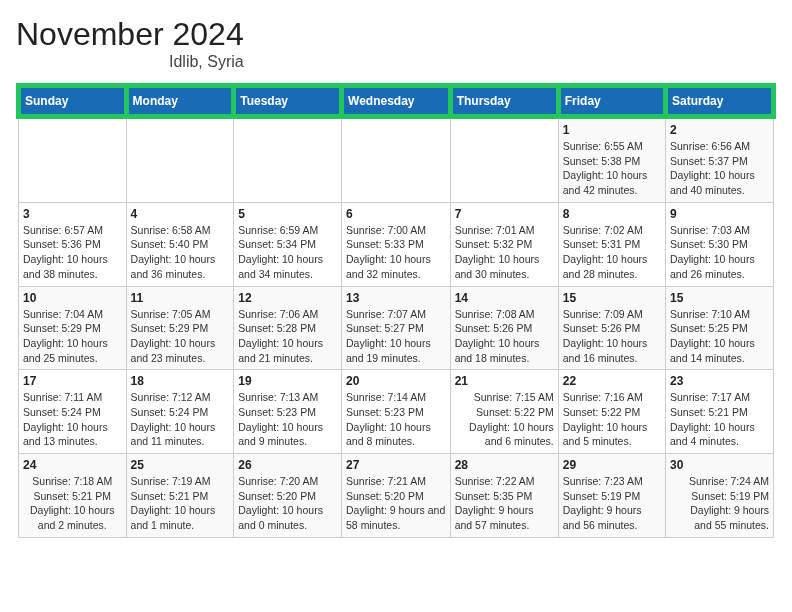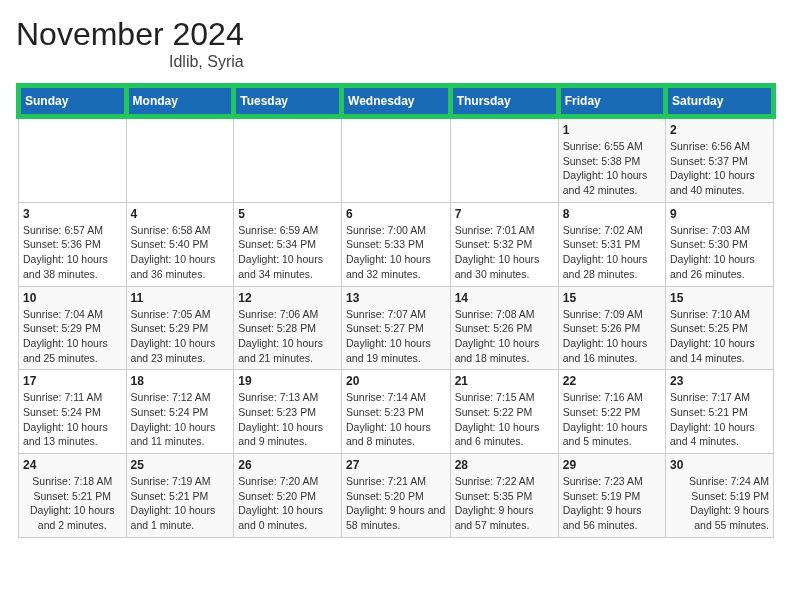--- a/index.html
+++ b/index.html
@@ -233,21 +233,21 @@
 Daylight: 10 hours and 9 minutes.</div>
         </td>
         <td>
           <div class="day-num">20</div>
           <div class="day-info" style="white-space: pre-line;">Sunrise: 7:14 AM
 Sunset: 5:23 PM
 Daylight: 10 hours and 8 minutes.</div>
         </td>
         <td>
           <div class="day-num">21</div>
-          <div class="day-info" style="white-space: pre-line;">Sunrise: 7:15 AM
+          <div class="day-info" style="white-space: pre-line; text-align: right;">Sunrise: 7:15 AM
 Sunset: 5:22 PM
 Daylight: 10 hours and 6 minutes.</div>
         </td>
         <td>
           <div class="day-num">22</div>
           <div class="day-info" style="white-space: pre-line;">Sunrise: 7:16 AM
 Sunset: 5:22 PM
 Daylight: 10 hours and 5 minutes.</div>
         </td>
         <td>

